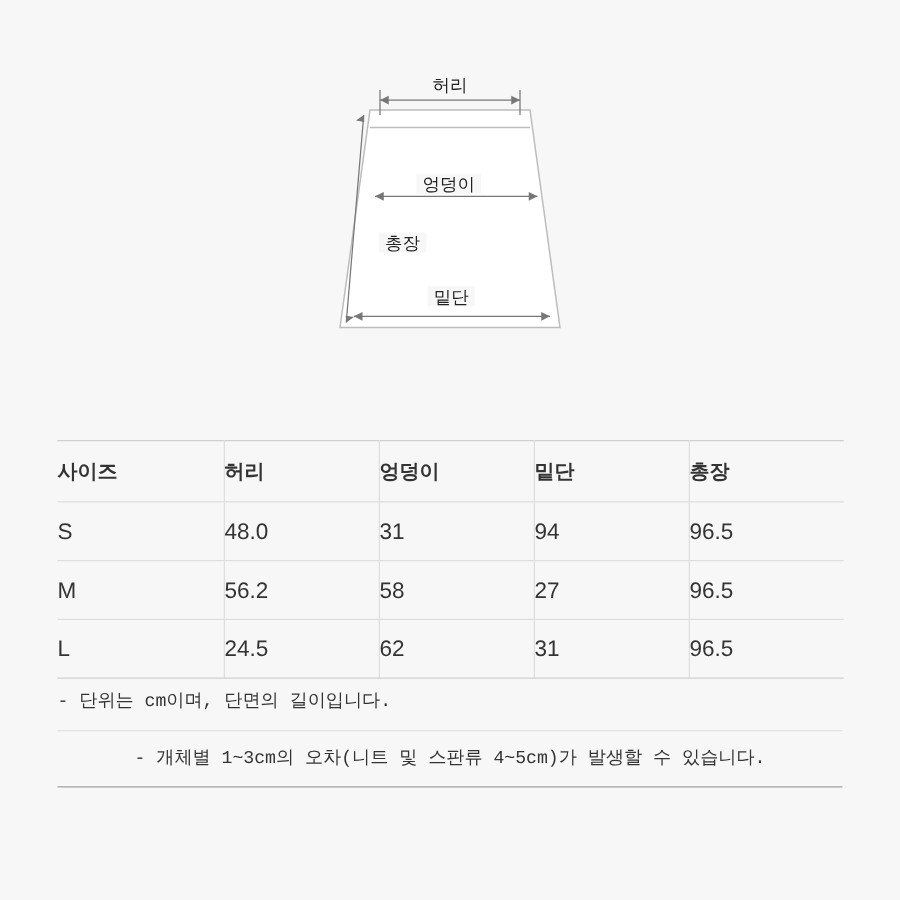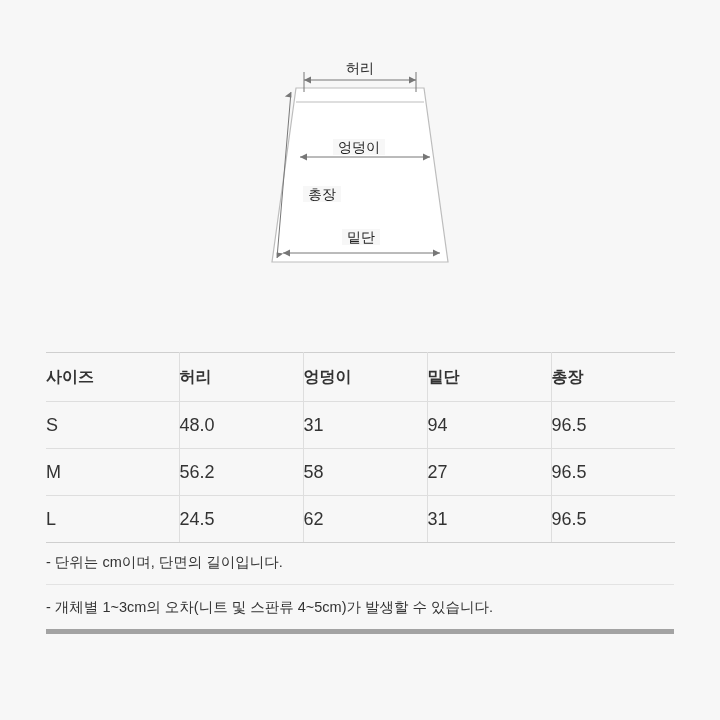--- a/index.html
+++ b/index.html
@@ -87,30 +87,31 @@
   }
   .col-size { width: 133px; }
   .col-m    { width: 124px; }
 
   
   .notes {
     position: absolute;
     left: 46px;
     top: 540px;
     width: 628px;
+    font-family: Liberation Mono, monospace;
   }
   .note {
     font-size: 14.5px;
     color: #333;
     height: 44px;
     line-height: 44px;
     border-bottom: 1px solid #e3e3e3;
     white-space: nowrap;
   }
-  .note:last-child { border-bottom: 5px solid #a3a3a3; }
+  .note:last-child { border-bottom: 1px solid #a3a3a3; text-align: center; }
 </style>
 </head>
 <body>
 
 <div class="page">
 
   <div class="diagram-wrap">
     <svg class="diagram-svg" width="720" height="330" viewBox="0 0 720 330">
 
       <path d="M296,88 L424,88 L448,262 L272,262 Z" fill="#ffffff" stroke="#bdbdbd" stroke-width="1.2"></path>

